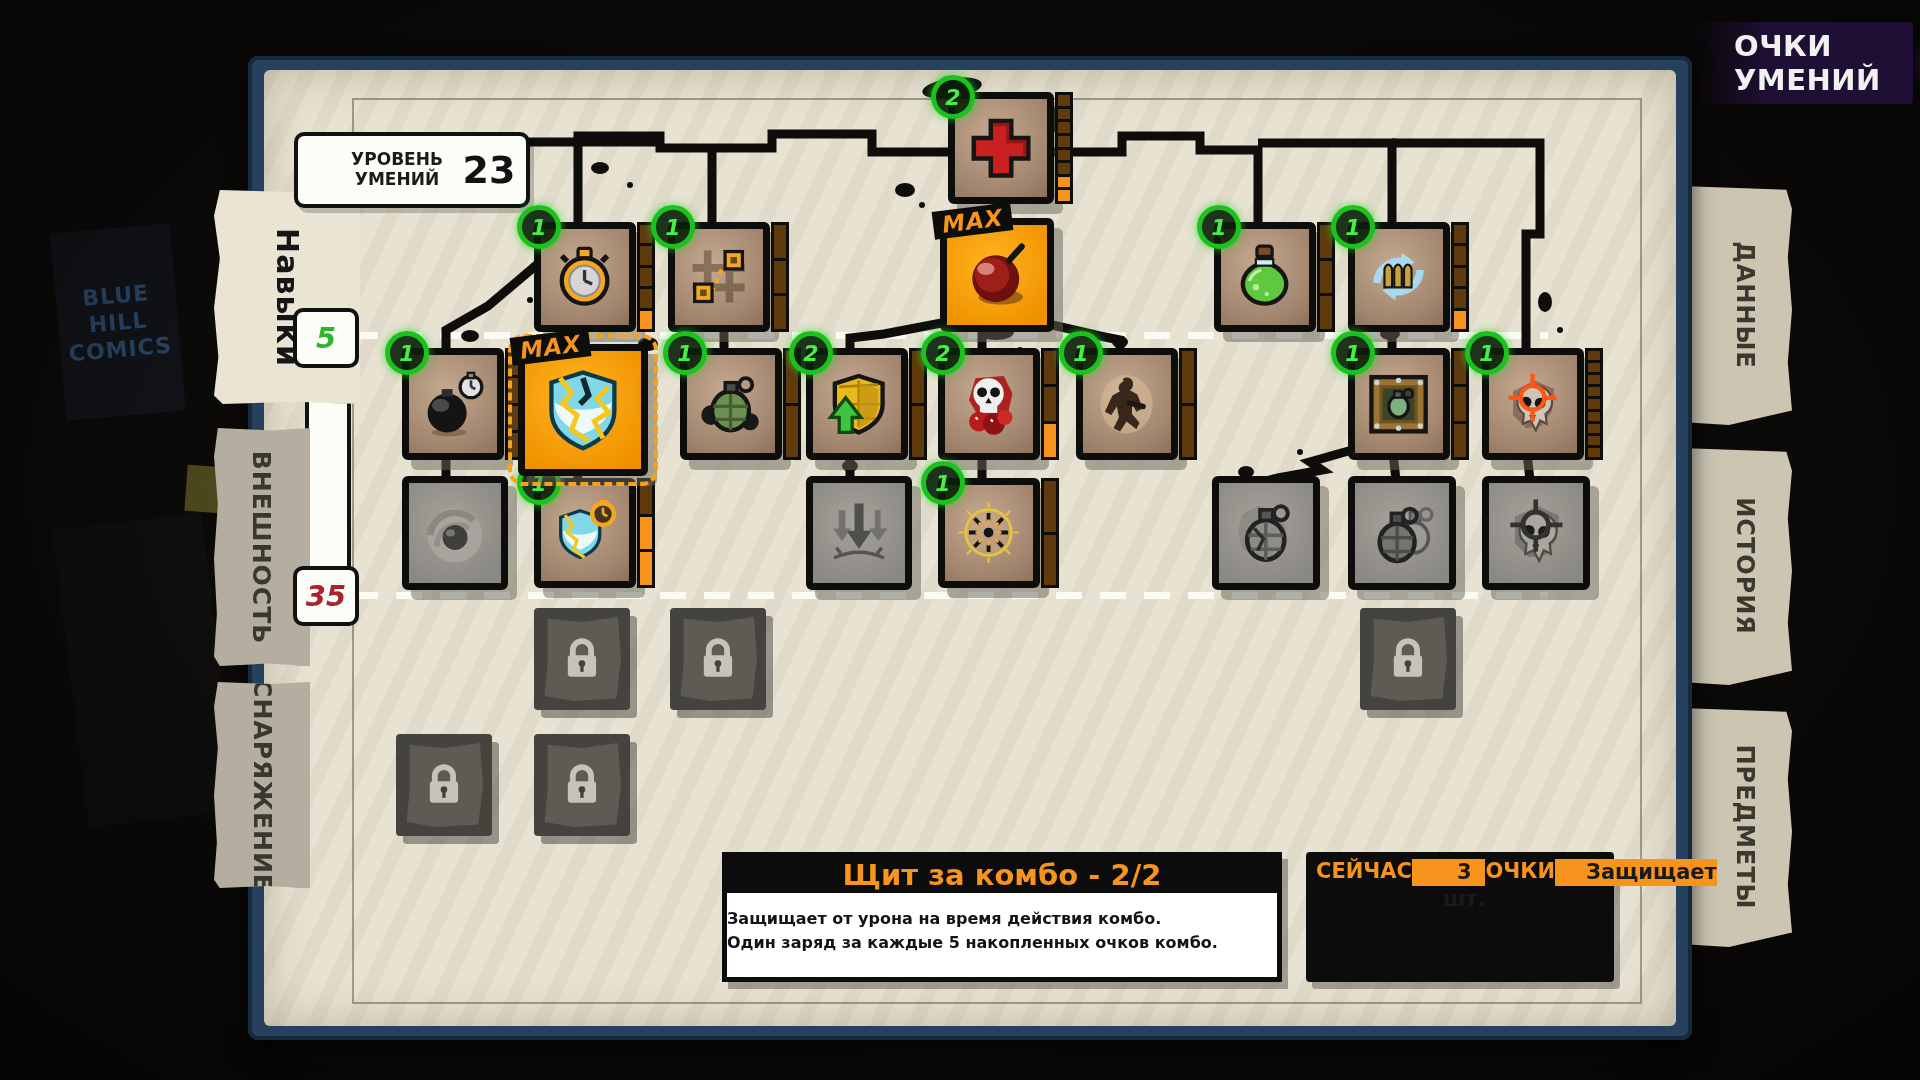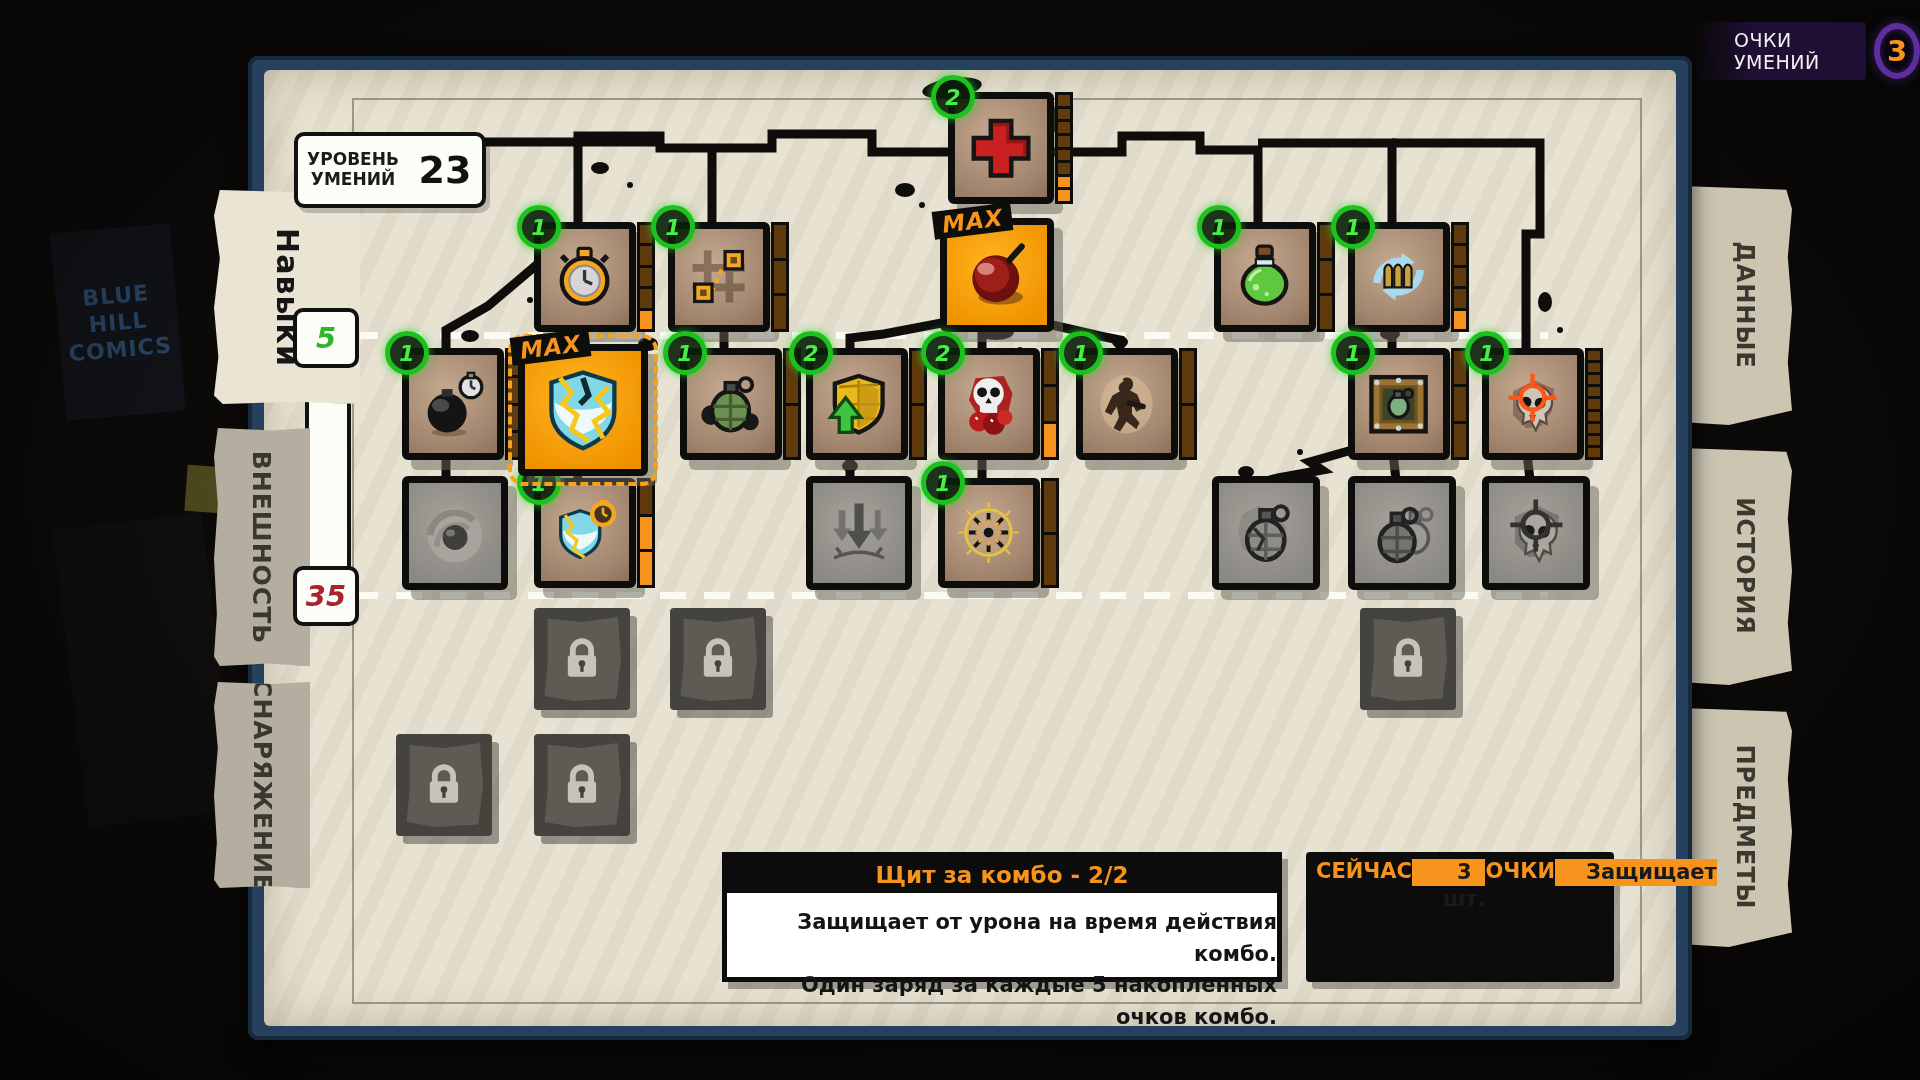--- a/index.html
+++ b/index.html
@@ -13,21 +13,21 @@
     transform:rotate(-5deg);z-index:0;display:flex;flex-direction:column;align-items:center;
     justify-content:center;gap:2px;border:2px solid #090a0c;}
   .poster div{color:#2e5073;font-weight:bold;font-size:22px;letter-spacing:1px;opacity:.85;}
   .sticky{position:absolute;left:186px;top:466px;width:36px;height:46px;background:#6a6126;
     opacity:.7;transform:rotate(4deg);z-index:0;}
   .darksheet{position:absolute;left:70px;top:520px;width:150px;height:300px;background:#0f0e0d;
     transform:rotate(-7deg);z-index:0;}
 
   
   .points{position:absolute;left:1694px;top:22px;display:flex;align-items:center;z-index:8;}
-  .points-label{color:#f1f1f1;font-size:19px;font-weight:normal;letter-spacing:.5px;
+  .points-label{color:#f1f1f1;font-size:29px;font-weight:bold;letter-spacing:.5px;
     padding:7px 16px 7px 40px;border-radius:4px;
     background:linear-gradient(90deg,rgba(60,25,110,0),rgba(60,25,110,.45) 35%,rgba(60,25,110,.45));}
   .points-circle{width:44px;height:44px;margin-left:8px;border:6px solid #5d2f9e;border-radius:50%;
     background:#0a0612;color:#f7941d;font-size:29px;font-weight:bold;display:flex;align-items:center;
     justify-content:center;box-shadow:0 0 12px rgba(93,47,158,.55), inset 0 0 6px rgba(93,47,158,.6);}
 
   
   .frame{position:absolute;left:248px;top:56px;width:1444px;height:984px;background:#26415e;
     border-radius:10px;box-shadow:inset 0 0 0 4px #18293d,0 8px 22px rgba(0,0,0,.65);z-index:2;}
   .paper{position:absolute;left:264px;top:70px;width:1412px;height:956px;background:#e7e2d2;
@@ -49,21 +49,21 @@
   .tab-right{position:absolute;left:1652px;width:140px;background:#cbc5b2;z-index:1;display:flex;
     align-items:center;justify-content:center;padding-left:46px;box-sizing:border-box;
     box-shadow:5px 4px 7px rgba(0,0,0,.55);cursor:pointer;
     clip-path:polygon(0 0,96% 2%,100% 10%,97% 30%,100% 52%,97% 74%,100% 94%,55% 100%,0 98%);}
   .tab-right span{transform:rotate(90deg);white-space:nowrap;font-weight:bold;color:#3a382f;
     font-size:24px;letter-spacing:1px;}
 
   
   .hero-box{position:absolute;left:294px;top:132px;width:184px;height:68px;background:#fdfdf8;
     border:4px solid #111;border-radius:10px;z-index:5;display:flex;align-items:center;
-    box-shadow:4px 5px 0 rgba(0,0,0,.2);}
+    box-shadow:4px 5px 0 rgba(0,0,0,.2);padding-left:44px;}
   .hero-label{flex:1;text-align:center;font-size:17px;font-weight:bold;color:#1b1b1b;line-height:1.15;}
   .hero-value{width:74px;text-align:center;font-size:38px;font-weight:bold;color:#111;}
   .level-band{position:absolute;left:305px;top:192px;width:38px;height:408px;background:#fdfdf8;
     border-left:4px solid #111;border-right:4px solid #111;z-index:3;}
   .marker{position:absolute;left:293px;width:58px;height:52px;background:#fdfdf8;border:4px solid #111;
     border-radius:10px;z-index:4;display:flex;align-items:center;justify-content:center;
     font-size:29px;font-weight:bold;font-style:italic;}
   .dash{position:absolute;height:7px;z-index:3;
     background:repeating-linear-gradient(90deg,#fbfbf4 0 26px,rgba(0,0,0,0) 26px 44px);}
 
@@ -91,22 +91,22 @@
     font-style:italic;font-size:23px;padding:1px 9px;transform:rotate(-7deg);letter-spacing:1px;z-index:2;}
   .bar{position:absolute;right:-26px;top:-7px;bottom:-7px;width:18px;background:#0d0d0c;
     padding:3px;box-sizing:border-box;display:flex;flex-direction:column;gap:3px;}
   .bar i{flex:1;background:#5e3a0d;}
   .bar i.f{background:#f7941d;}
 
   
   .tooltip{position:absolute;left:722px;top:852px;width:560px;height:130px;background:#ffffff;
     border:5px solid #0c0c0c;box-sizing:border-box;z-index:7;box-shadow:6px 7px 0 rgba(0,0,0,.3);}
   .tt-header{background:#0c0c0c;color:#f7941d;height:37px;margin:-1px;display:flex;align-items:center;
-    justify-content:center;font-size:23px;font-weight:bold;}
-  .tt-body{color:#141414;font-size:21px;font-weight:600;text-align:right;padding-top:15px;line-height:1.5;}
+    justify-content:center;font-size:29px;font-weight:bold;}
+  .tt-body{color:#141414;font-size:16px;font-weight:600;text-align:left;padding-top:15px;line-height:1.5;}
   .upanel{position:absolute;left:1306px;top:852px;width:308px;height:130px;background:#0c0c0c;
     z-index:7;padding:7px 10px;box-sizing:border-box;display:flex;
     justify-content:space-between;border-radius:4px;box-shadow:6px 7px 0 rgba(0,0,0,.3);}
   .urow{text-align:center;font-weight:bold;font-size:21px;}
   .urow.label{color:#f7941d;height:25px;line-height:25px;}
   .urow.value{background:#f7941d;color:#1a1a1a;height:27px;line-height:27px;padding-left:31px;}
 </style>
 </head>
 <body>
 

